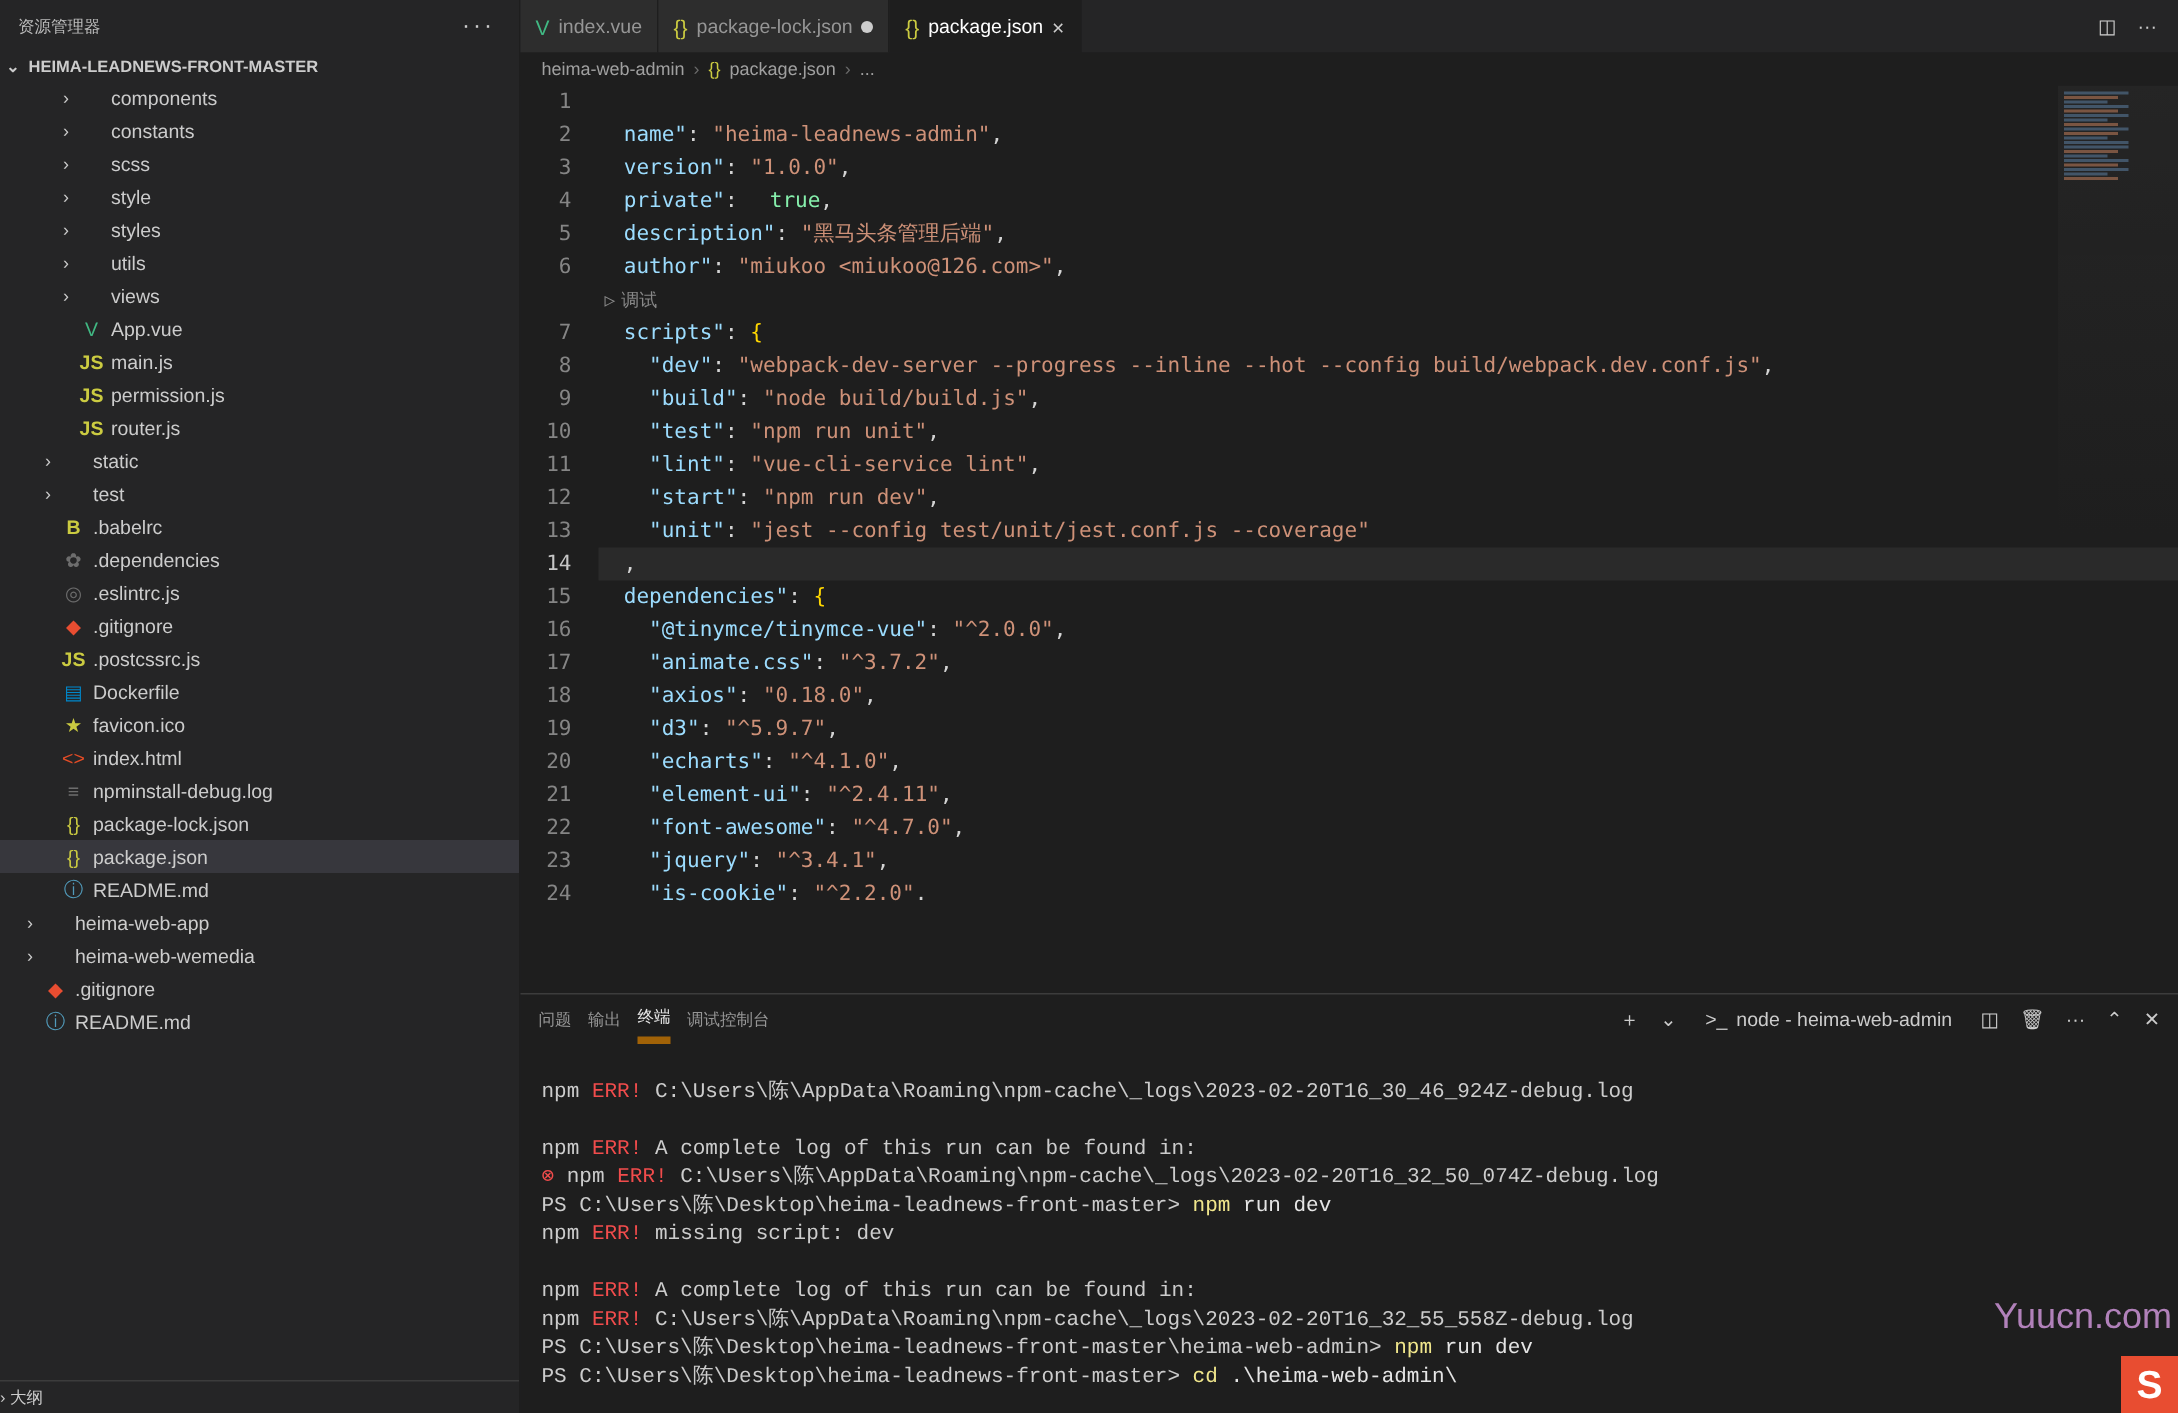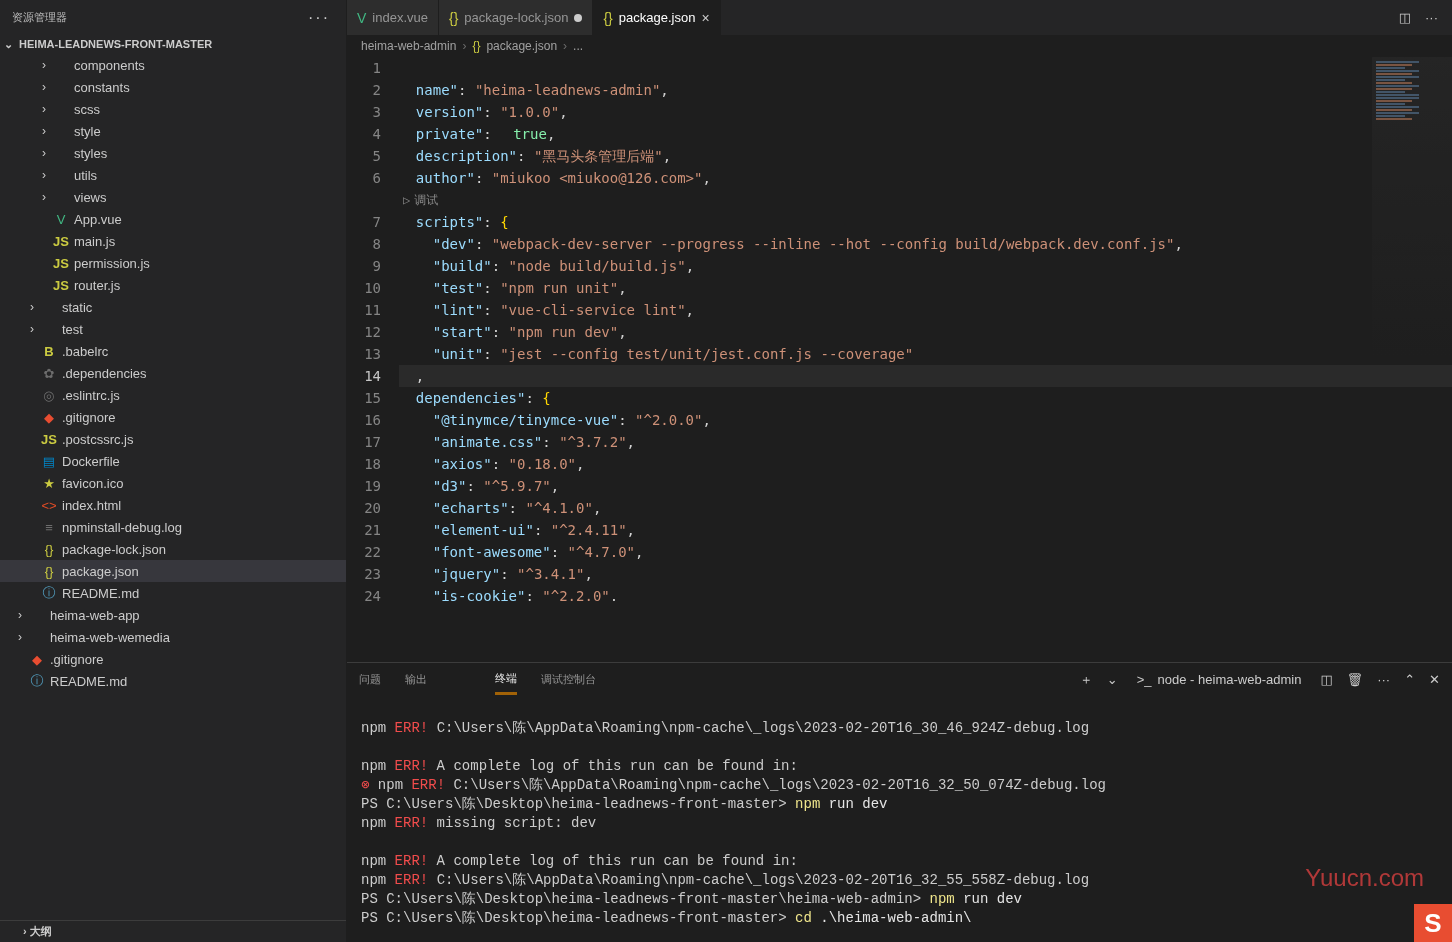--- a/index.html
+++ b/index.html
@@ -56,26 +56,25 @@
 .ic-js { color: #cbcb41; font-weight: bold; font-size: 10px; }
 .ic-json { color: #cbcb41; }
 .ic-config { color: #6d6d6d; }
 .ic-git { color: #e84d31; }
 .ic-docker { color: #0087c9; }
 .ic-fav { color: #cbcb41; }
 .ic-html { color: #e34c26; }
 .ic-txt { color: #6d6d6d; }
 .ic-md { color: #519aba; }
 .sidebar-bottom .section-row {
-  padding: 3px 23px;
+  padding: 3px 0;
   font-size: 11px;
   border-top: 1px solid #3c3c3c;
   cursor: pointer;
   color: #cccccc;
-  font-weight: bold;
 }
 .main {
   flex: 1;
   display: flex;
   flex-direction: column;
   background: #1e1e1e;
   position: relative;
 }
 .tabs {
   display: flex;
@@ -162,48 +161,48 @@
   height: 280px;
   border-top: 1px solid #3c3c3c;
   display: flex;
   flex-direction: column;
 }
 .panel-tabs {
   display: flex;
   align-items: center;
   height: 33px;
   padding: 0 12px;
-  gap: 24px;
+  gap: 11px;
   font-size: 11px;
   color: #969696;
 }
 .panel-tab { cursor: pointer; padding: 6px 0; }
-.panel-tab.active { color: #e7e7e7; border-bottom: 3px solid #a16207; margin-left: 44px; }
+.panel-tab.active { color: #e7e7e7; border-bottom: 5px solid #a16207; }
 .panel-actions { margin-left: auto; display: flex; align-items: center; gap: 14px; color: #cccccc; font-size: 13px; }
 .panel-actions .dropdown { display: flex; align-items: center; gap: 6px; border: 1px solid transparent; padding: 1px 4px;}
 .panel-actions .icon-btn { cursor: pointer; }
 .terminal {
   flex: 1;
   font-family: Liberation Mono, monospace;
   font-size: 14px;
   line-height: 19px;
   padding: 4px 14px;
   overflow: hidden;
   color: #cccccc;
 }
 .terminal .err { color: #f14c4c; }
 .terminal .err-icon { color: #f14c4c; }
 .terminal .path { color: #cccccc; }
 .terminal .cmd { color: #f0e68c; }
 .terminal .cyan { color: #e5e5e5; }
 .watermark {
   position: absolute;
-  right: 28px;
+  right: 4px;
   bottom: 50px;
-  color: #ef4444;
+  color: #f0abfc;
   font-size: 24px;
   opacity: 0.7;
   pointer-events: none;
 }
 .logo-box {
   position: absolute;
   right: 0;
   bottom: 0;
   width: 38px;
   height: 38px;

